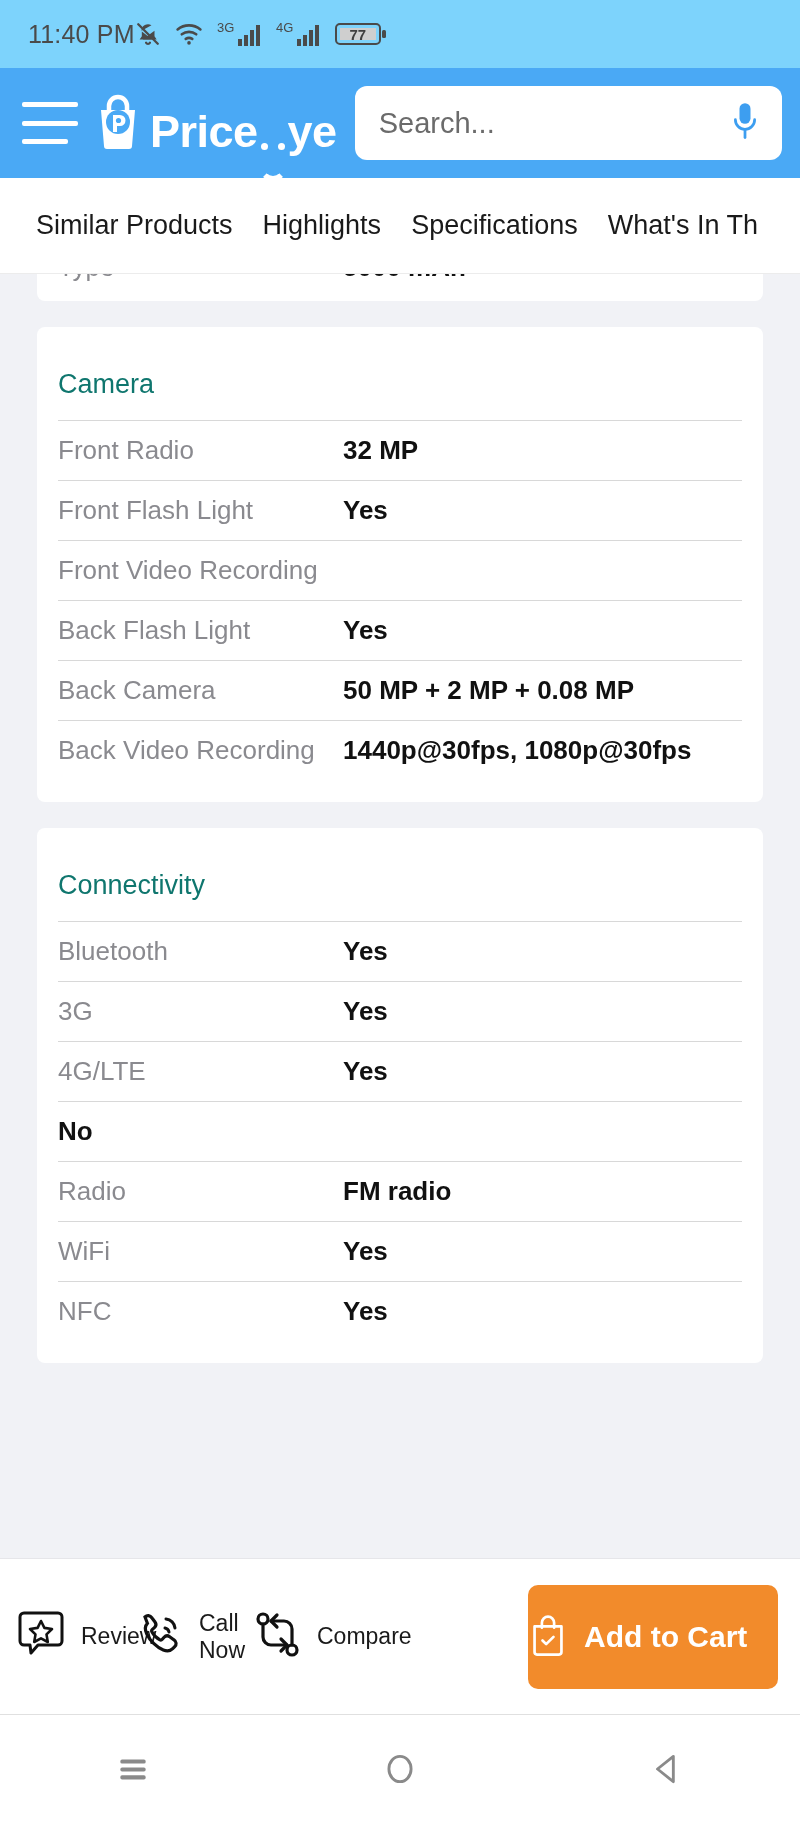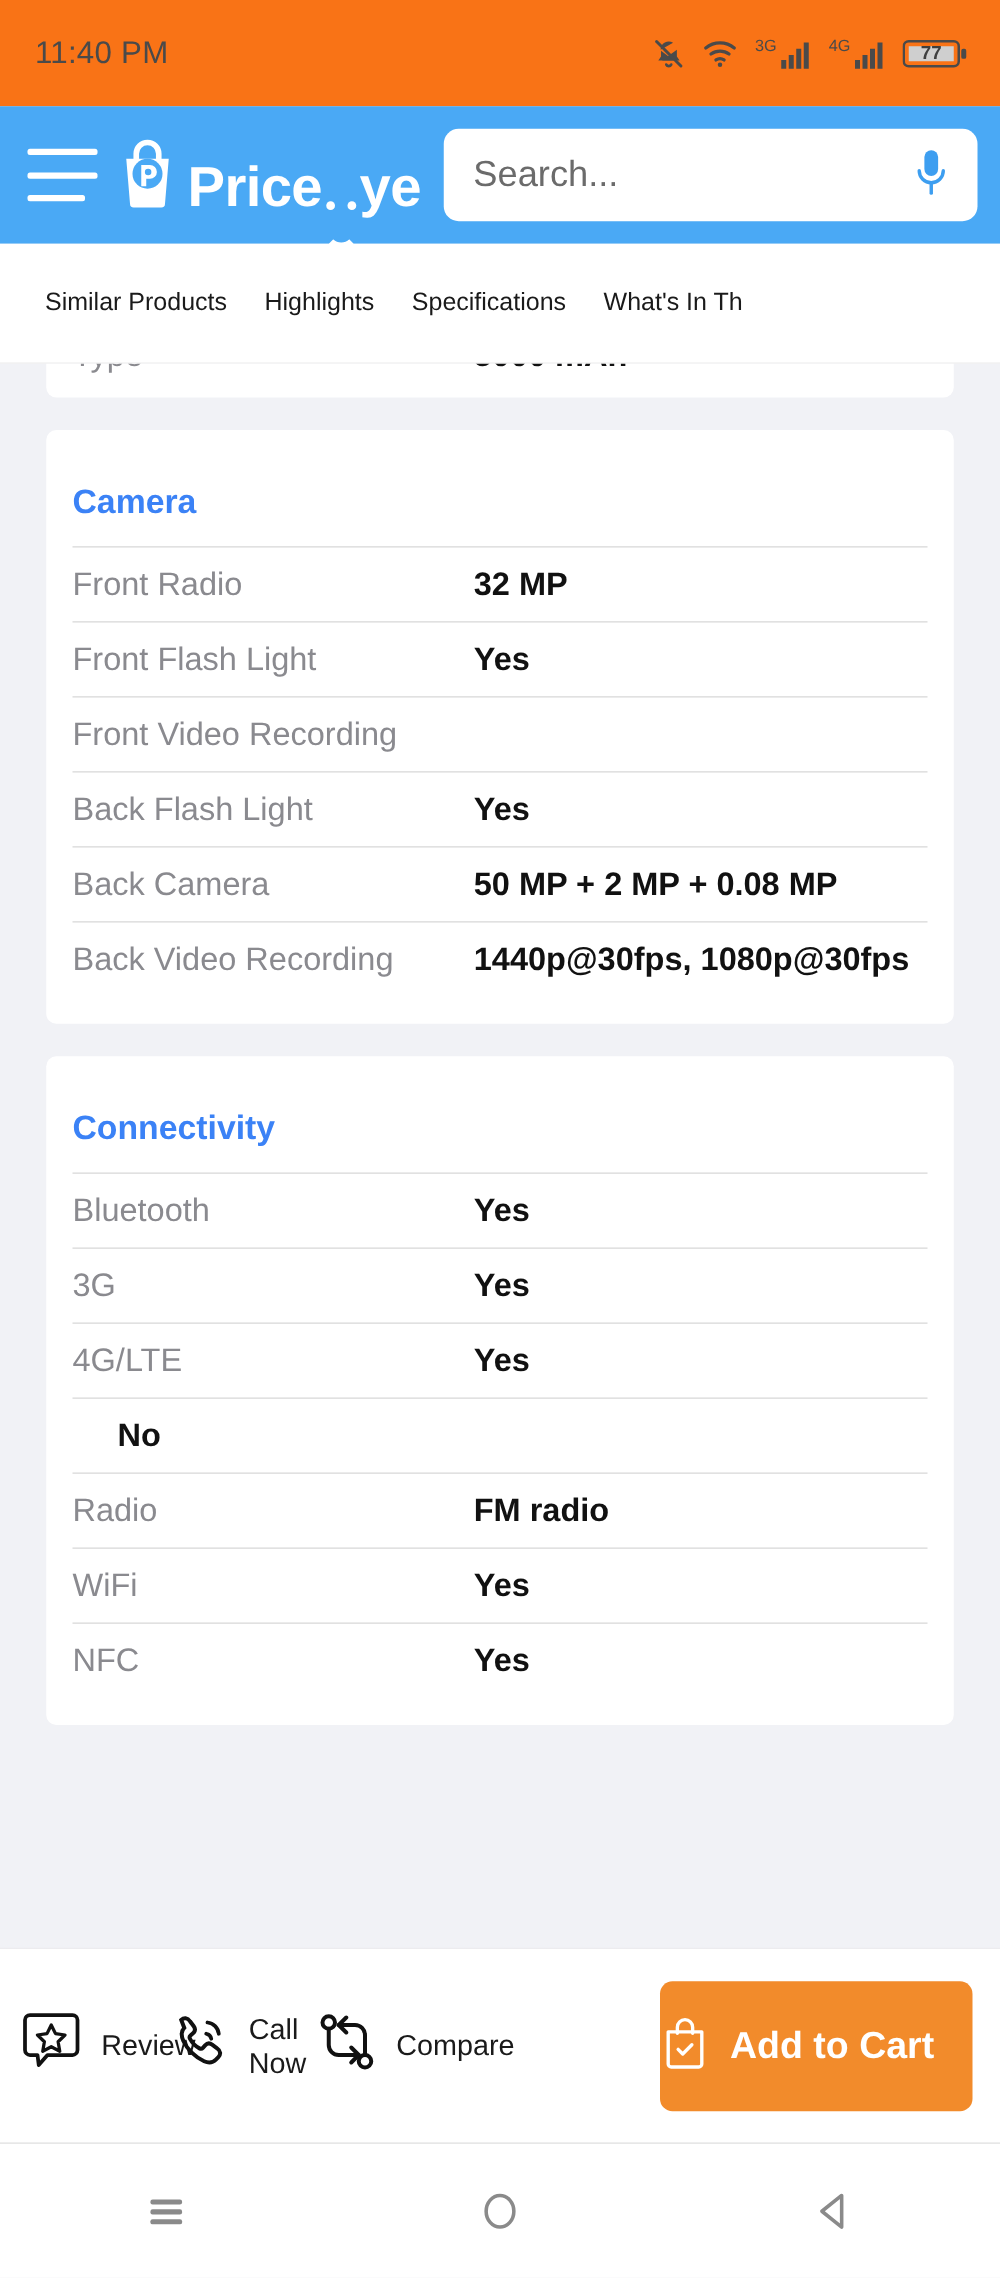--- a/index.html
+++ b/index.html
@@ -14,25 +14,24 @@
     position: relative;
     width: 800px;
     height: 1822px;
     background: #f1f2f6;
     display: flex;
     flex-direction: column;
   }
 
   
   .statusbar {
-    height: 85px;
-    background: #f97316;
-    display: flex;
-    align-items: center;
-    justify-content: space-between;
+    height: 68px;
+    background: #7dd3fc;
+    display: flex;
+    align-items: center;
     padding: 0 26px 0 28px;
     flex: 0 0 auto;
   }
   .statusbar .clock {
     font-size: 25px;
     color: #4a4a4a;
     letter-spacing: 0.2px;
   }
   .status-icons {
     display: flex;
@@ -155,21 +154,21 @@
     display: flex;
     align-items: center;
     gap: 30px;
     padding: 0 36px;
     overflow: hidden;
     white-space: nowrap;
     flex: 0 0 auto;
     border-bottom: 1px solid #ececec;
   }
   .tabstrip .tab {
-    font-size: 20px;
+    font-size: 27px;
     color: #1a1a1a;
     cursor: pointer;
     flex: 0 0 auto;
   }
 
   
   .content {
     flex: 1 1 auto;
     background: #f1f2f6;
     position: relative;
@@ -181,22 +180,22 @@
     border-radius: 8px;
     margin-bottom: 26px;
     padding: 0 21px;
   }
   .card.clipped-top {
     margin-top: -36px;
     padding-bottom: 4px;
   }
   .card-title {
     font-size: 27px;
-    font-weight: bold;
-    color: #3b82f6;
+    font-weight: normal;
+    color: #0f766e;
     padding: 42px 0 20px 0;
   }
   .spec-row {
     display: flex;
     align-items: center;
     min-height: 56px;
     padding: 14px 0;
     border-top: 1px solid #d8d8d8;
     white-space: nowrap;
   }
@@ -205,21 +204,20 @@
     width: 285px;
     flex: 0 0 285px;
     font-size: 26px;
     color: #8a8a8f;
   }
   .spec-val {
     flex: 1 1 auto;
     font-size: 26px;
     color: #111111;
     font-weight: bold;
-    margin-left: 36px;
   }
 
   
   .actionbar {
     background: #ffffff;
     height: 156px;
     display: flex;
     align-items: center;
     padding: 0 22px 0 14px;
     flex: 0 0 auto;

